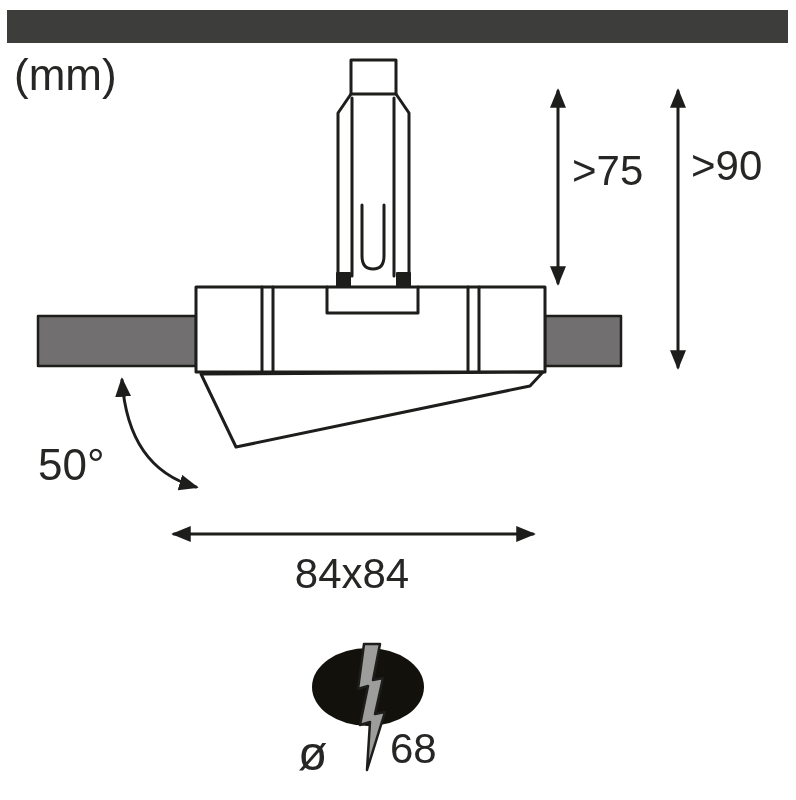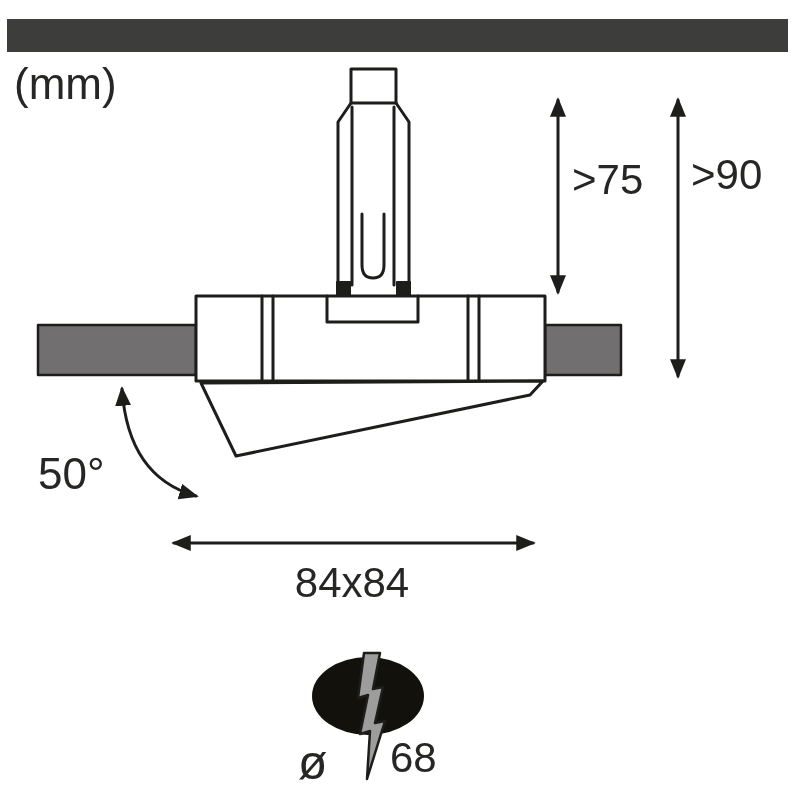--- a/index.html
+++ b/index.html
@@ -10,21 +10,20 @@
   body {
     width: 796px;
     height: 800px;
     overflow: hidden;
     font-family: "Liberation Sans", "DejaVu Sans", sans-serif;
   }
   .canvas {
     position: relative;
     width: 796px;
     height: 712px;
-    margin-top: 9px;
   }
   svg {
     display: block;
   }
   svg text {
     font-family: "Liberation Sans", "DejaVu Sans", sans-serif;
     font-weight: 400;
   }
   .dim-label { font-size: 42px; }
   .unit-label { font-size: 44px; }

